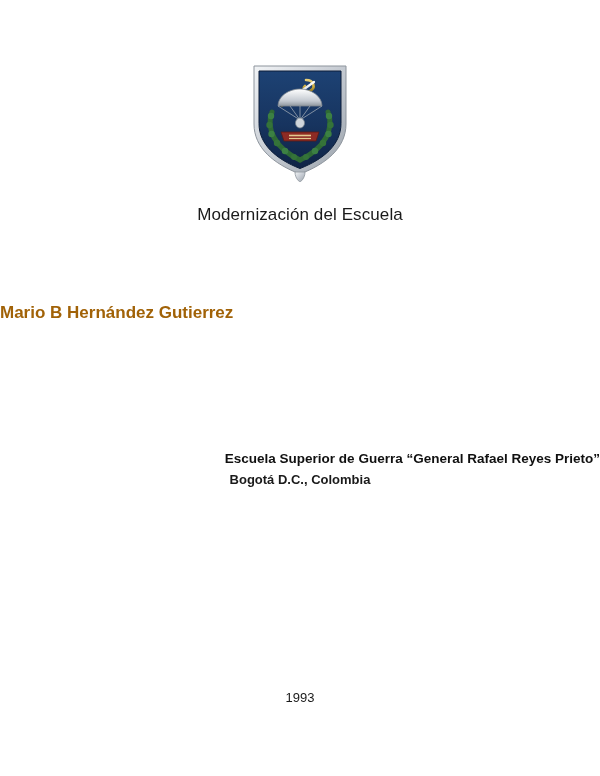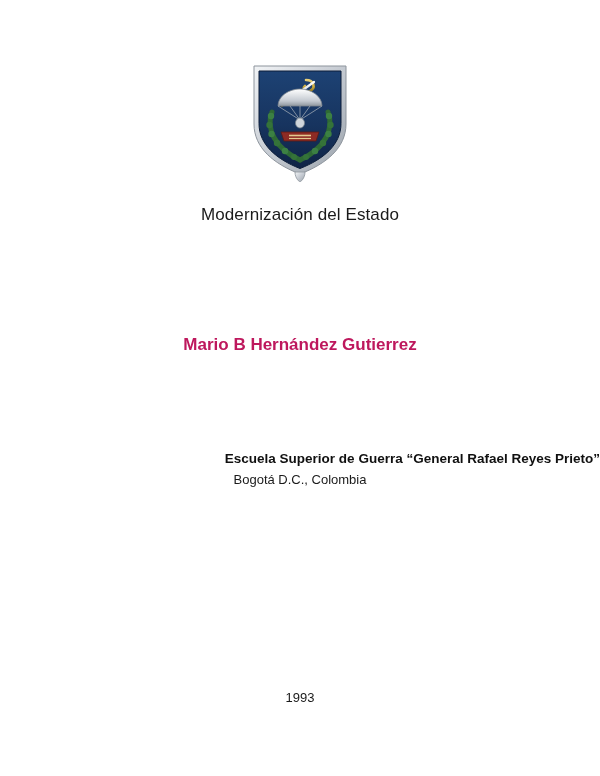--- a/index.html
+++ b/index.html
@@ -49,44 +49,43 @@
     font-size: 17px;
     font-weight: 400;
     letter-spacing: 0.1px;
     color: #1a1a1a;
   }
   .author {
     position: absolute;
     top: 303px;
     left: 0;
     width: 600px;
-    text-align: center;
+    text-align: left;
     font-size: 17px;
     font-weight: bold;
-    color: #be185d;
-    margin-top: 32px;
+    color: #a16207;
   }
   .institution {
     position: absolute;
     top: 451px;
     left: 0;
     width: 600px;
     text-align: right;
     font-size: 13.5px;
     font-weight: bold;
     color: #101010;
   }
   .city {
     position: absolute;
     top: 472px;
     left: 0;
     width: 600px;
     text-align: center;
     font-size: 13px;
-    font-weight: 400;
+    font-weight: 700;
     color: #1a1a1a;
   }
   .year {
     position: absolute;
     top: 690px;
     left: 0;
     width: 600px;
     text-align: center;
     font-size: 13px;
     font-weight: 400;
@@ -154,21 +153,21 @@
 
         <ellipse cx="52" cy="61" rx="4.5" ry="5" fill="#cfd5db" stroke="#7e868e" stroke-width="0.7"></ellipse>
 
         <path d="M33 70 H71 L68 79 H36 Z" fill="#8d2b24" stroke="#5d1a15" stroke-width="0.8"></path>
         <path d="M41 73.5 H63" stroke="#e3c98f" stroke-width="1.6"></path>
         <path d="M41 76.5 H63" stroke="#e3c98f" stroke-width="1.2"></path>
       </svg>
     </div>
   </div>
 
-  <div class="title">Modernización del Estado</div>
+  <div class="title">Modernización del Escuela</div>
 
   <div class="author">Mario B Hernández Gutierrez</div>
 
   <div class="institution">Escuela Superior de Guerra “General Rafael Reyes Prieto”</div>
 
   <div class="city">Bogotá D.C., Colombia</div>
 
   <div class="year">1993</div>
 
 </div>

